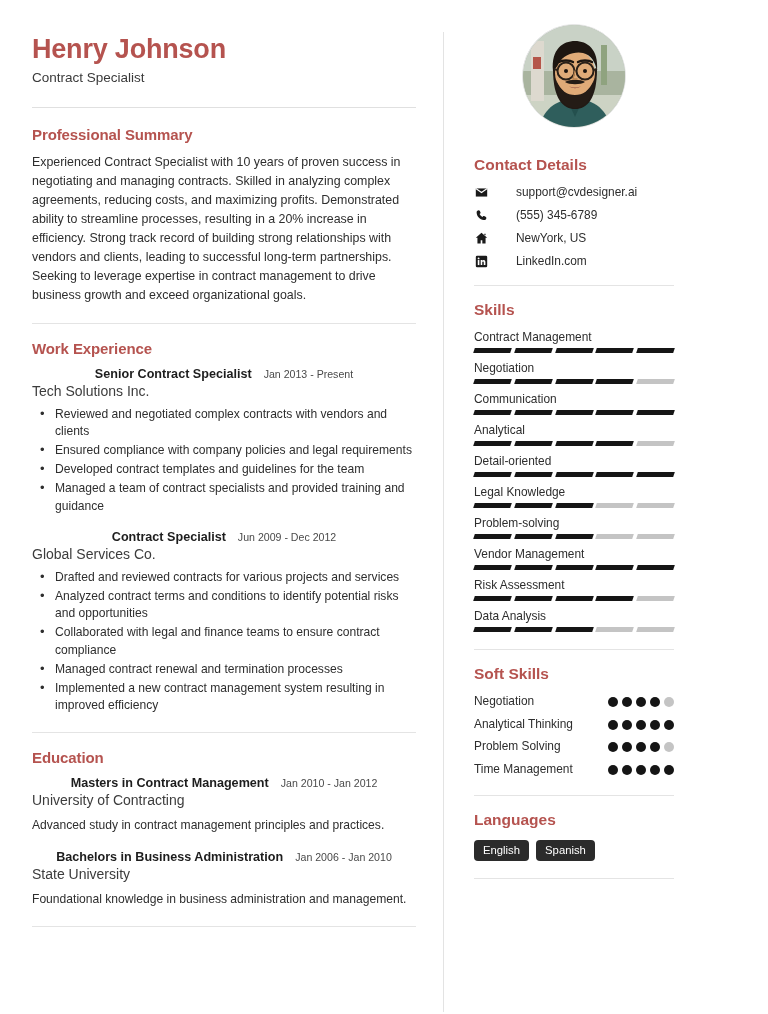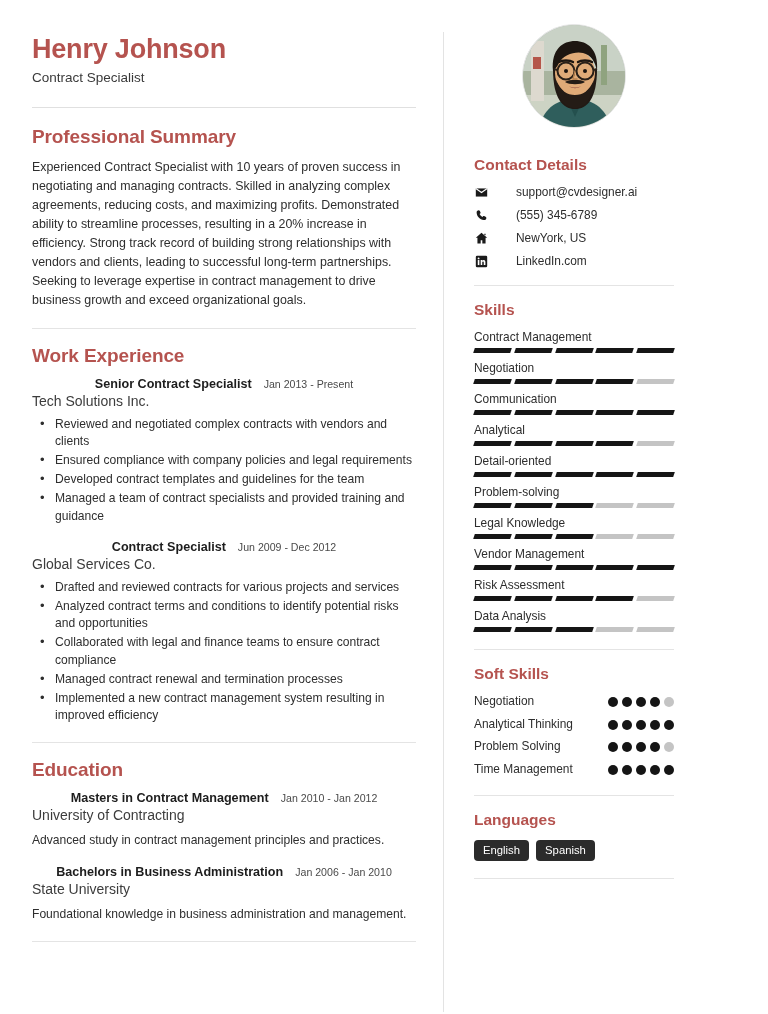--- a/index.html
+++ b/index.html
@@ -57,21 +57,21 @@
     background: #e0e0e0;
     margin: 22px 0 18px 0;
   }
   .rule-thin {
     height: 1px;
     background: #e4e4e4;
     margin: 18px 0 16px 0;
   }
 
   .section-heading {
-    font-size: 19px;
+    font-size: 15px;
     font-weight: bold;
     color: #b5534f;
     margin-bottom: 10px;
     letter-spacing: -0.1px;
   }
 
   .summary-text {
     font-size: 12.4px;
     line-height: 1.53;
     color: #2e2e2e;
@@ -484,31 +484,31 @@
           <div class="skill-name">Detail-oriented</div>
           <div class="skill-bar">
               <span class="seg on"></span>
               <span class="seg on"></span>
               <span class="seg on"></span>
               <span class="seg on"></span>
               <span class="seg on"></span>
             </div>
         </div>
         <div class="skill-row">
+          <div class="skill-name">Legal Knowledge</div>
+          <div class="skill-bar">
+              <span class="seg on"></span>
+              <span class="seg on"></span>
+              <span class="seg on"></span>
+              <span class="seg"></span>
+              <span class="seg"></span>
+            </div>
+        </div>
+        <div class="skill-row">
           <div class="skill-name">Problem-solving</div>
-          <div class="skill-bar">
-              <span class="seg on"></span>
-              <span class="seg on"></span>
-              <span class="seg on"></span>
-              <span class="seg"></span>
-              <span class="seg"></span>
-            </div>
-        </div>
-        <div class="skill-row">
-          <div class="skill-name">Legal Knowledge</div>
           <div class="skill-bar">
               <span class="seg on"></span>
               <span class="seg on"></span>
               <span class="seg on"></span>
               <span class="seg"></span>
               <span class="seg"></span>
             </div>
         </div>
         <div class="skill-row">
           <div class="skill-name">Vendor Management</div>

